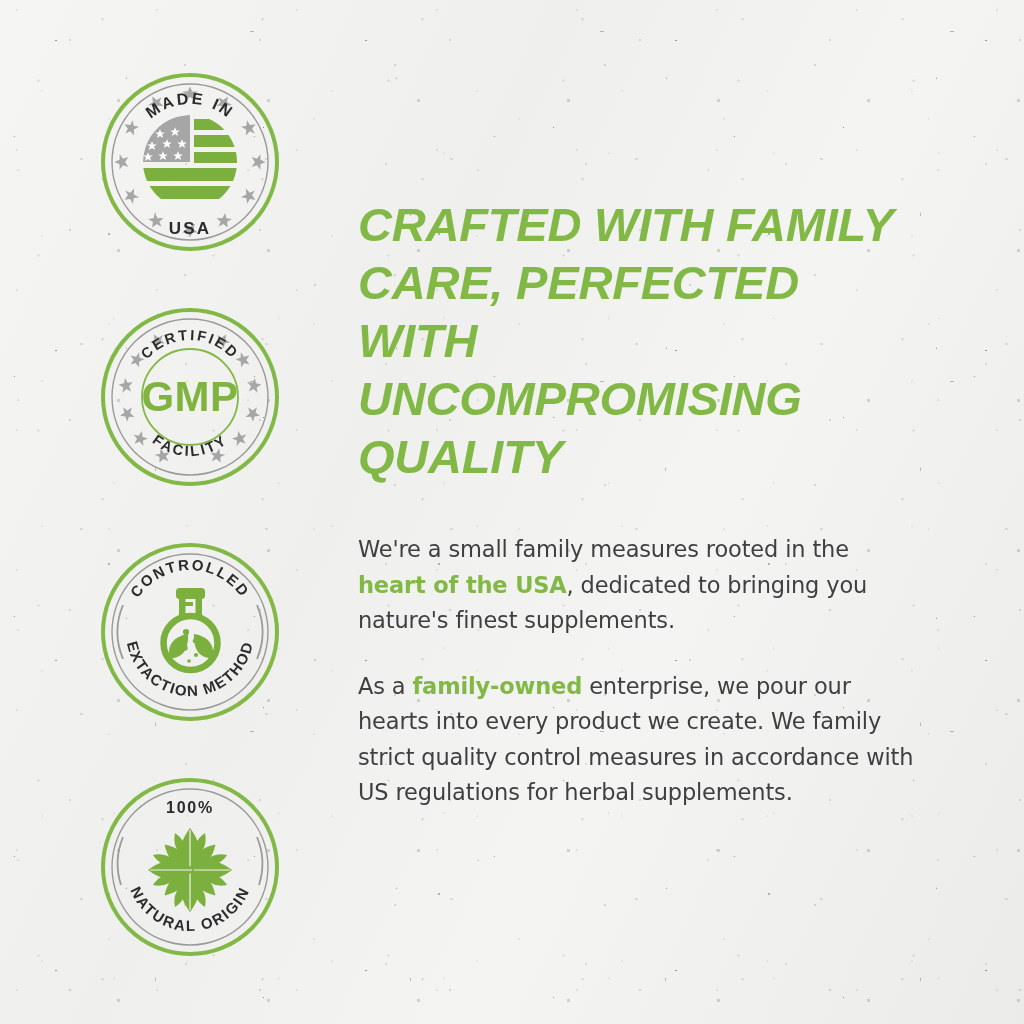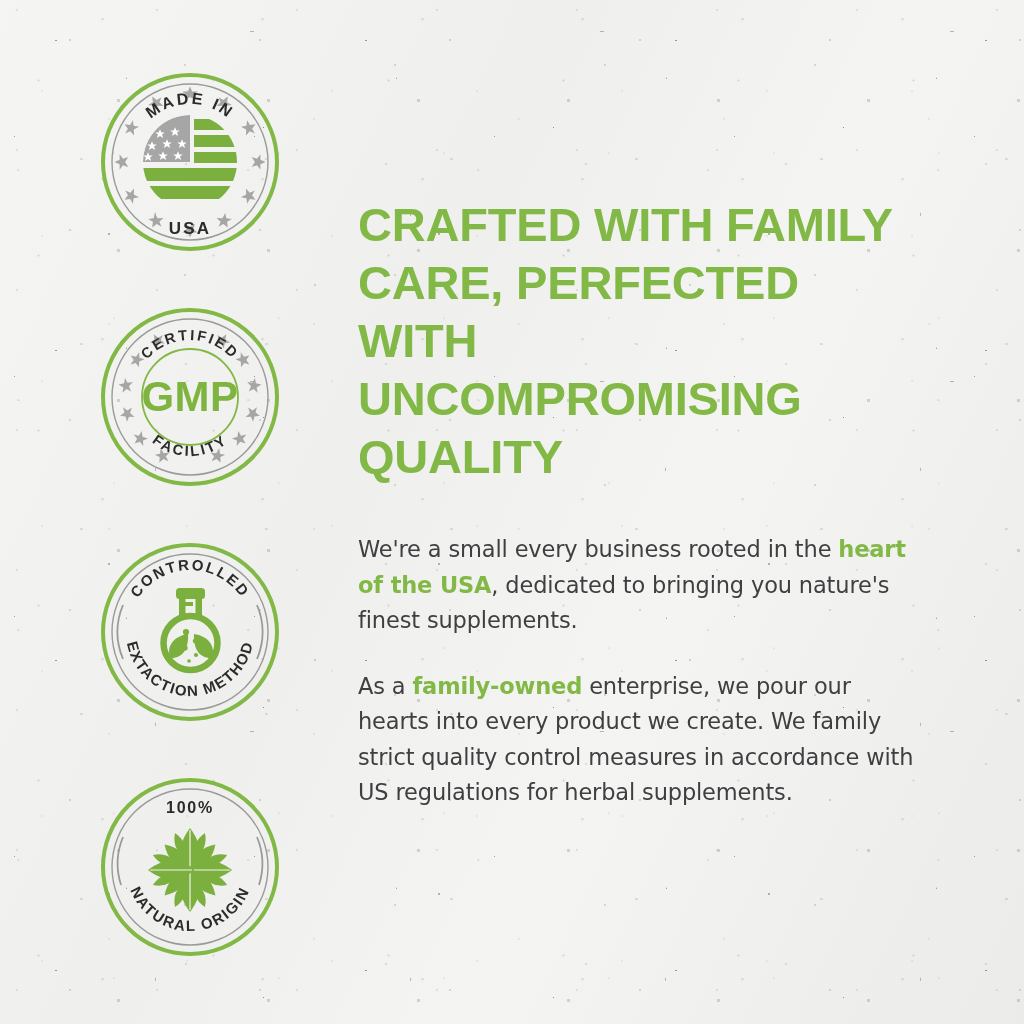--- a/index.html
+++ b/index.html
@@ -96,20 +96,21 @@
 
   #headline {
     color: #82b845;
     font-family: "Liberation Sans", sans-serif;
     font-weight: bold;
     font-size: 47px;
     line-height: 58px;
     letter-spacing: -0.2px;
     text-transform: uppercase;
     margin-bottom: 46px;
+    font-style: italic;
   }
 
   .body-paragraph {
     color: #3f3f41;
     font-family: "DejaVu Sans", sans-serif;
     font-size: 22.5px;
     line-height: 35.5px;
     letter-spacing: -0.15px;
     font-weight: 400;
     margin-bottom: 30px;
@@ -383,21 +384,21 @@
       </svg>
     </div>
 
   </div>
 
   <div id="content">
 
     <h1 id="headline">CRAFTED WITH FAMILY CARE, PERFECTED WITH UNCOMPROMISING QUALITY</h1>
 
     <p class="body-paragraph">
-      <span>We're a small every business rooted in the </span><span class="hl">heart of the USA</span><span>, dedicated to bringing you nature's finest supplements.</span>
+      <span>We're a small family measures rooted in the </span><span class="hl">heart of the USA</span><span>, dedicated to bringing you nature's finest supplements.</span>
     </p>
 
     <p class="body-paragraph">
       <span>As a </span><span class="hl">family-owned</span><span> enterprise, we pour our hearts into every product we create. We family strict quality control measures in accordance with US regulations for herbal supplements.</span>
     </p>
 
   </div>
 
 </div>
 

